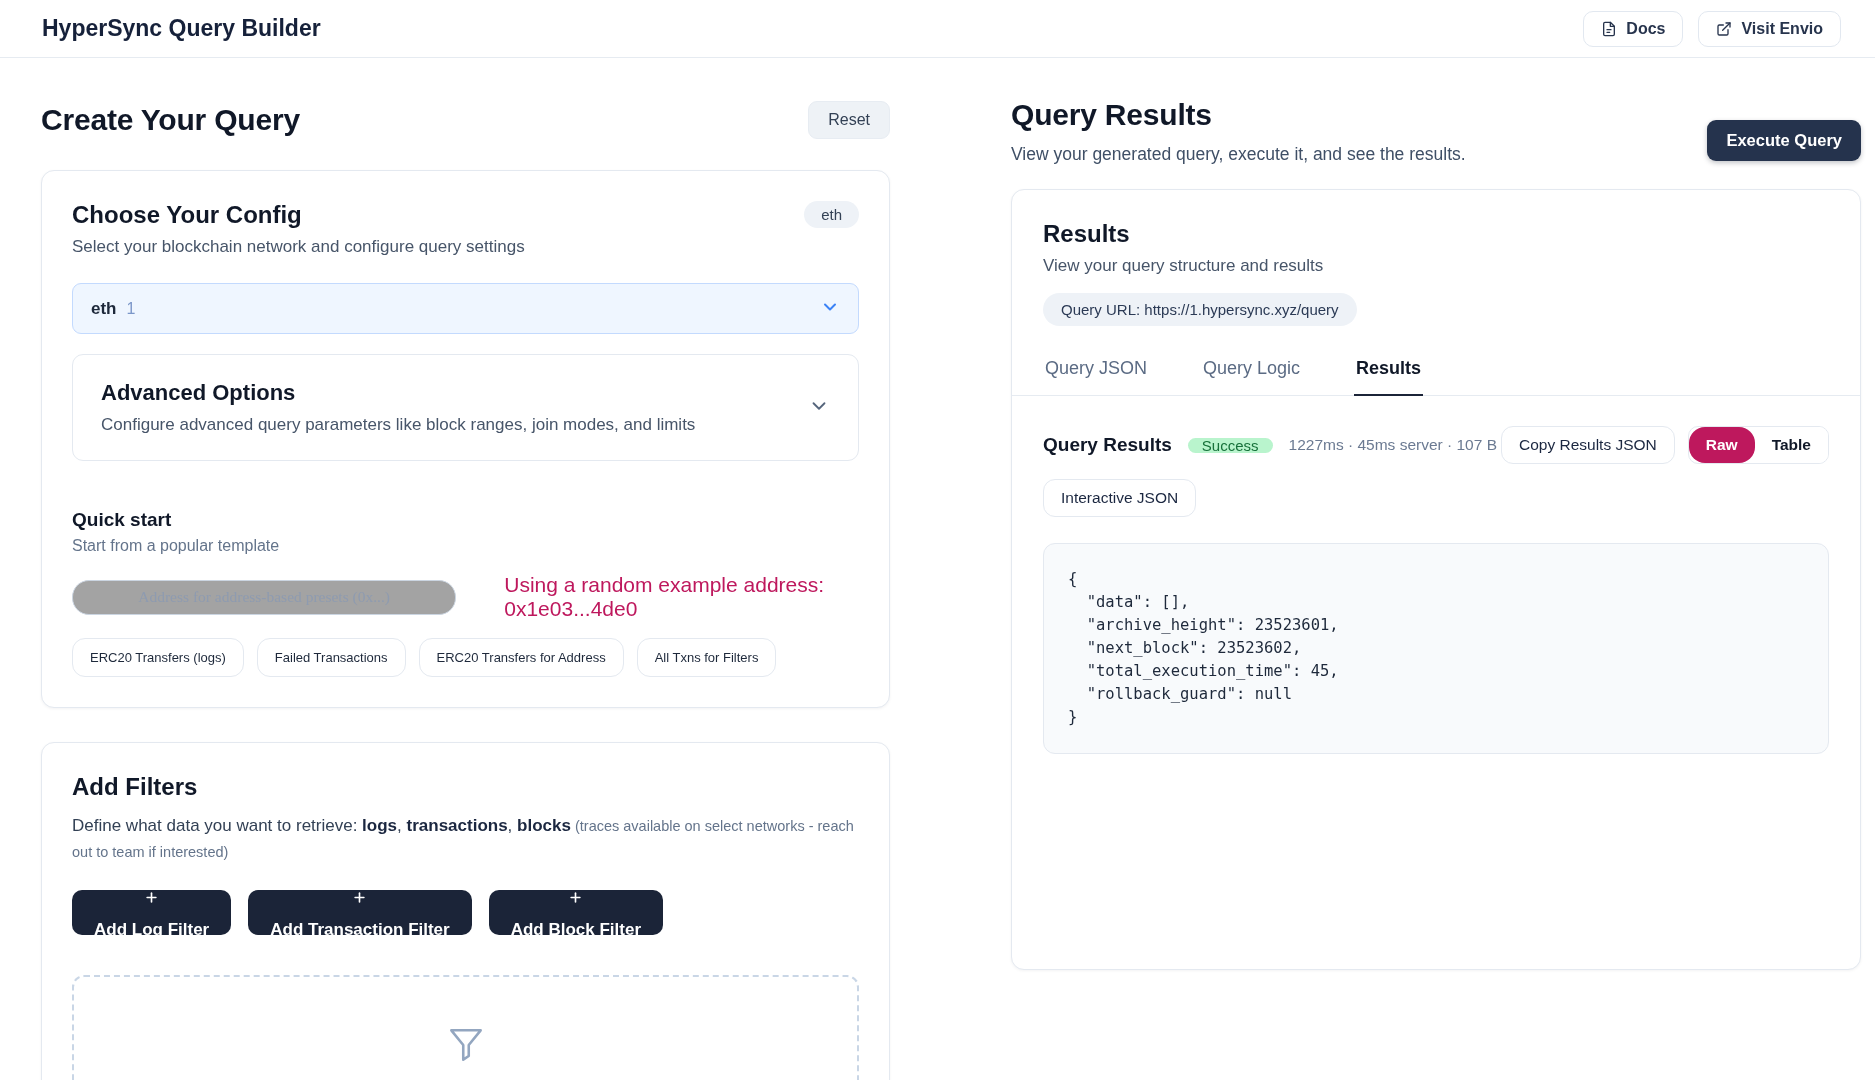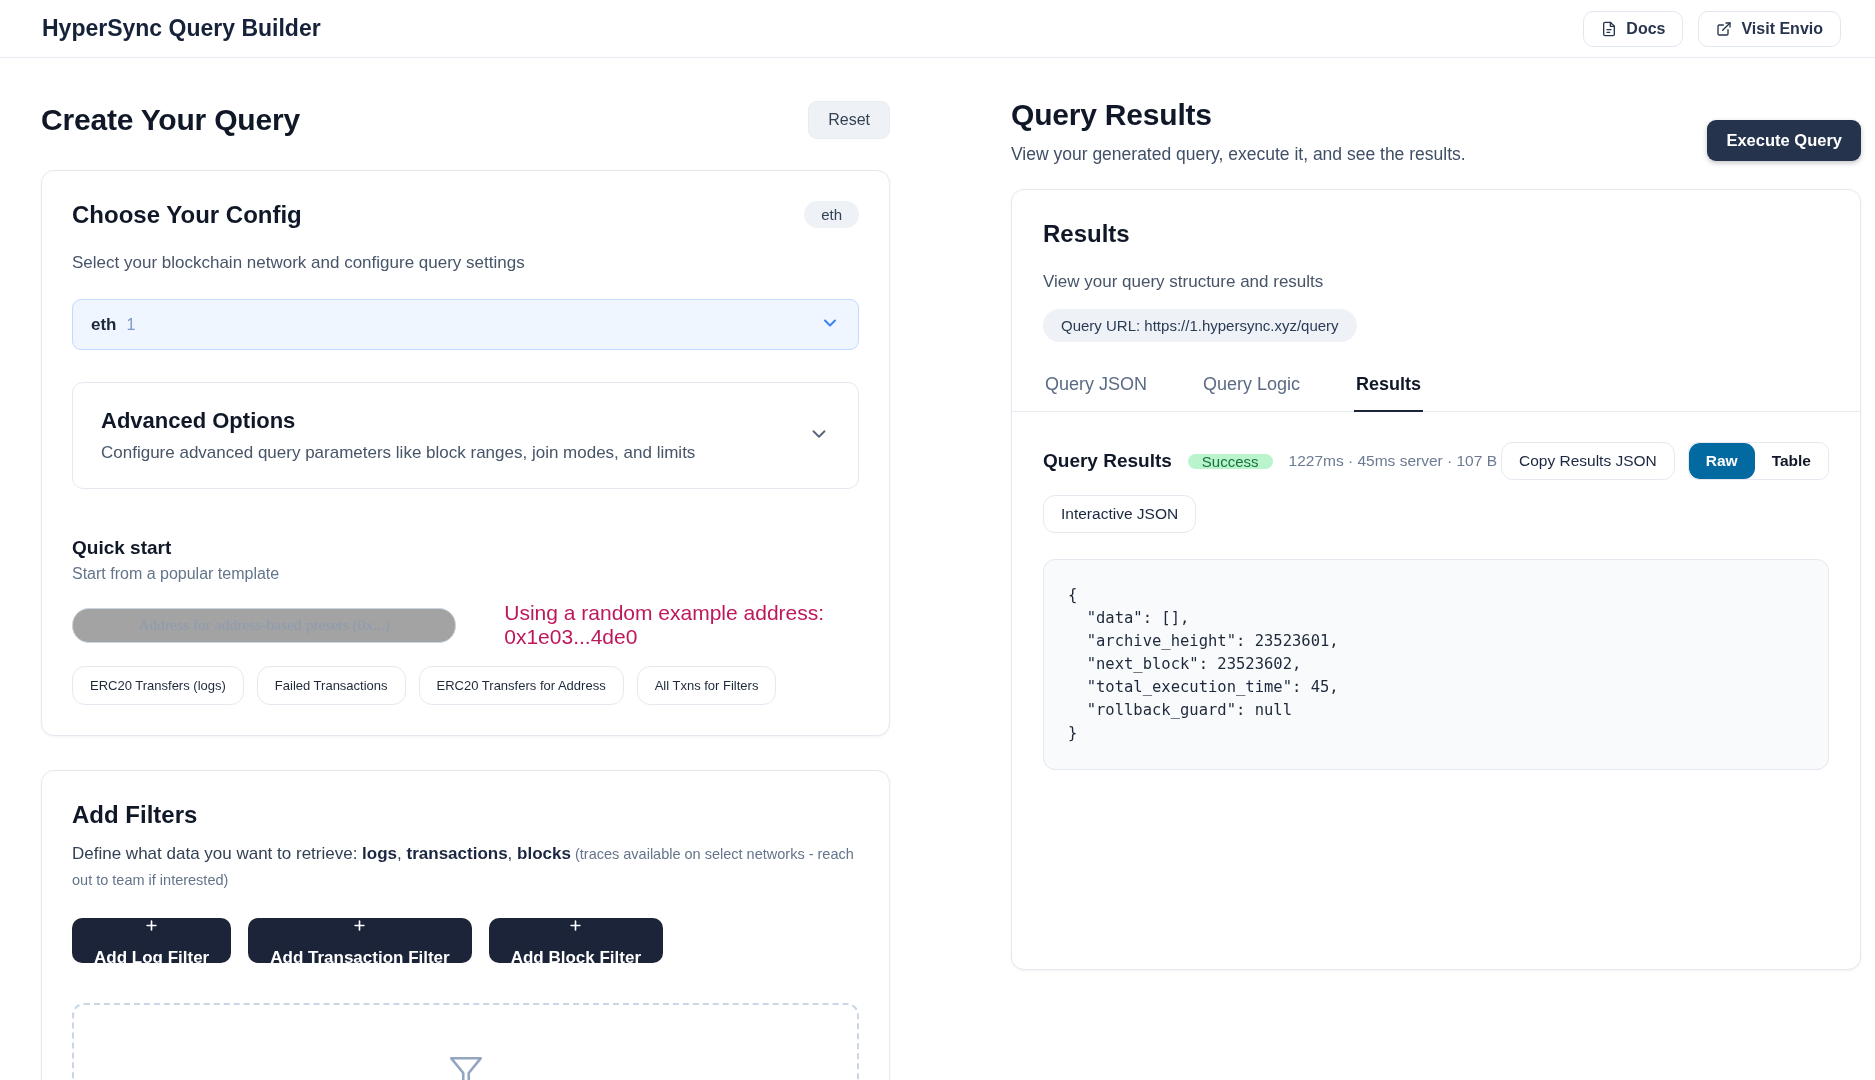--- a/index.html
+++ b/index.html
@@ -57,33 +57,33 @@
     background: #fff; border: 1px solid #e4e9f0; border-radius: 13px;
     box-shadow: 0 1px 3px rgba(16,24,40,.05);
   }
   .config-card { padding: 30px; margin-bottom: 34px; }
   .card-title-row { display: flex; align-items: flex-start; justify-content: space-between; }
   .card-h { font-size: 24px; font-weight: 700; color: #101828; }
   .pill-badge {
     background: #eef2f7; color: #334155; border-radius: 999px;
     padding: 6px 17px; font-size: 15px; line-height: 1;
   }
-  .card-sub { font-size: 17px; color: #475569; margin-top: 24px; }
+  .card-sub { font-size: 17px; color: #475569; margin-top: 8px; }
 
   .network-select {
     margin-top: 26px; height: 51px;
     background: #eff6ff; border: 1px solid #c3dafe; border-radius: 9px;
     display: flex; align-items: center; padding: 0 18px; cursor: pointer;
   }
   .network-select .net-name { font-size: 17px; font-weight: 700; color: #1e293b; }
   .network-select .chain-id { font-size: 16px; color: #7b97c9; margin-left: 10px; }
   .network-select .spacer { flex: 1; }
 
   .advanced-box {
-    margin-top: 32px; border: 1px solid #e4e9f0; border-radius: 11px;
+    margin-top: 20px; border: 1px solid #e4e9f0; border-radius: 11px;
     padding: 25px 28px; display: flex; align-items: center; justify-content: space-between;
     cursor: pointer; background: #fff;
   }
   .advanced-box h3 { font-size: 22px; font-weight: 700; color: #101828; }
   .advanced-box p { font-size: 17px; color: #475569; margin-top: 9px; }
 
   .quickstart { margin-top: 48px; }
   .quickstart h4 { font-size: 19px; font-weight: 700; color: #101828; }
   .quickstart .qs-sub { font-size: 16px; color: #64748b; margin-top: 6px; }
   .addr-row { display: flex; align-items: center; margin-top: 18px; gap: 12px; }
@@ -162,21 +162,21 @@
     padding: 9px 17px; font-size: 15.5px; font-weight: 500; color: #1b2740;
     font-family: inherit; cursor: pointer; white-space: nowrap;
   }
   .segmented {
     display: flex; border: 1px solid #e4e9f0; border-radius: 10px; overflow: hidden;
   }
   .seg {
     background: #fff; border: none; font-family: inherit; cursor: pointer;
     padding: 9px 17px; font-size: 15.5px; font-weight: 600; color: #101828;
   }
-  .seg.active { background: #0369a1; color: #fff; border-radius: 11px; }
+  .seg.active { background: #be185d; color: #fff; border-radius: 16px; }
 
   .interactive-row { margin-top: 15px; }
 
   .code-block {
     margin-top: 26px; background: #f8fafc; border: 1px solid #e4e9f0;
     border-radius: 12px; padding: 24px 24px; min-height: 207px;
   }
   .code-block .code-line {
     font-family: "DejaVu Sans Mono", monospace;
     font-size: 15.5px; line-height: 23px; color: #1e293b; white-space: pre;

